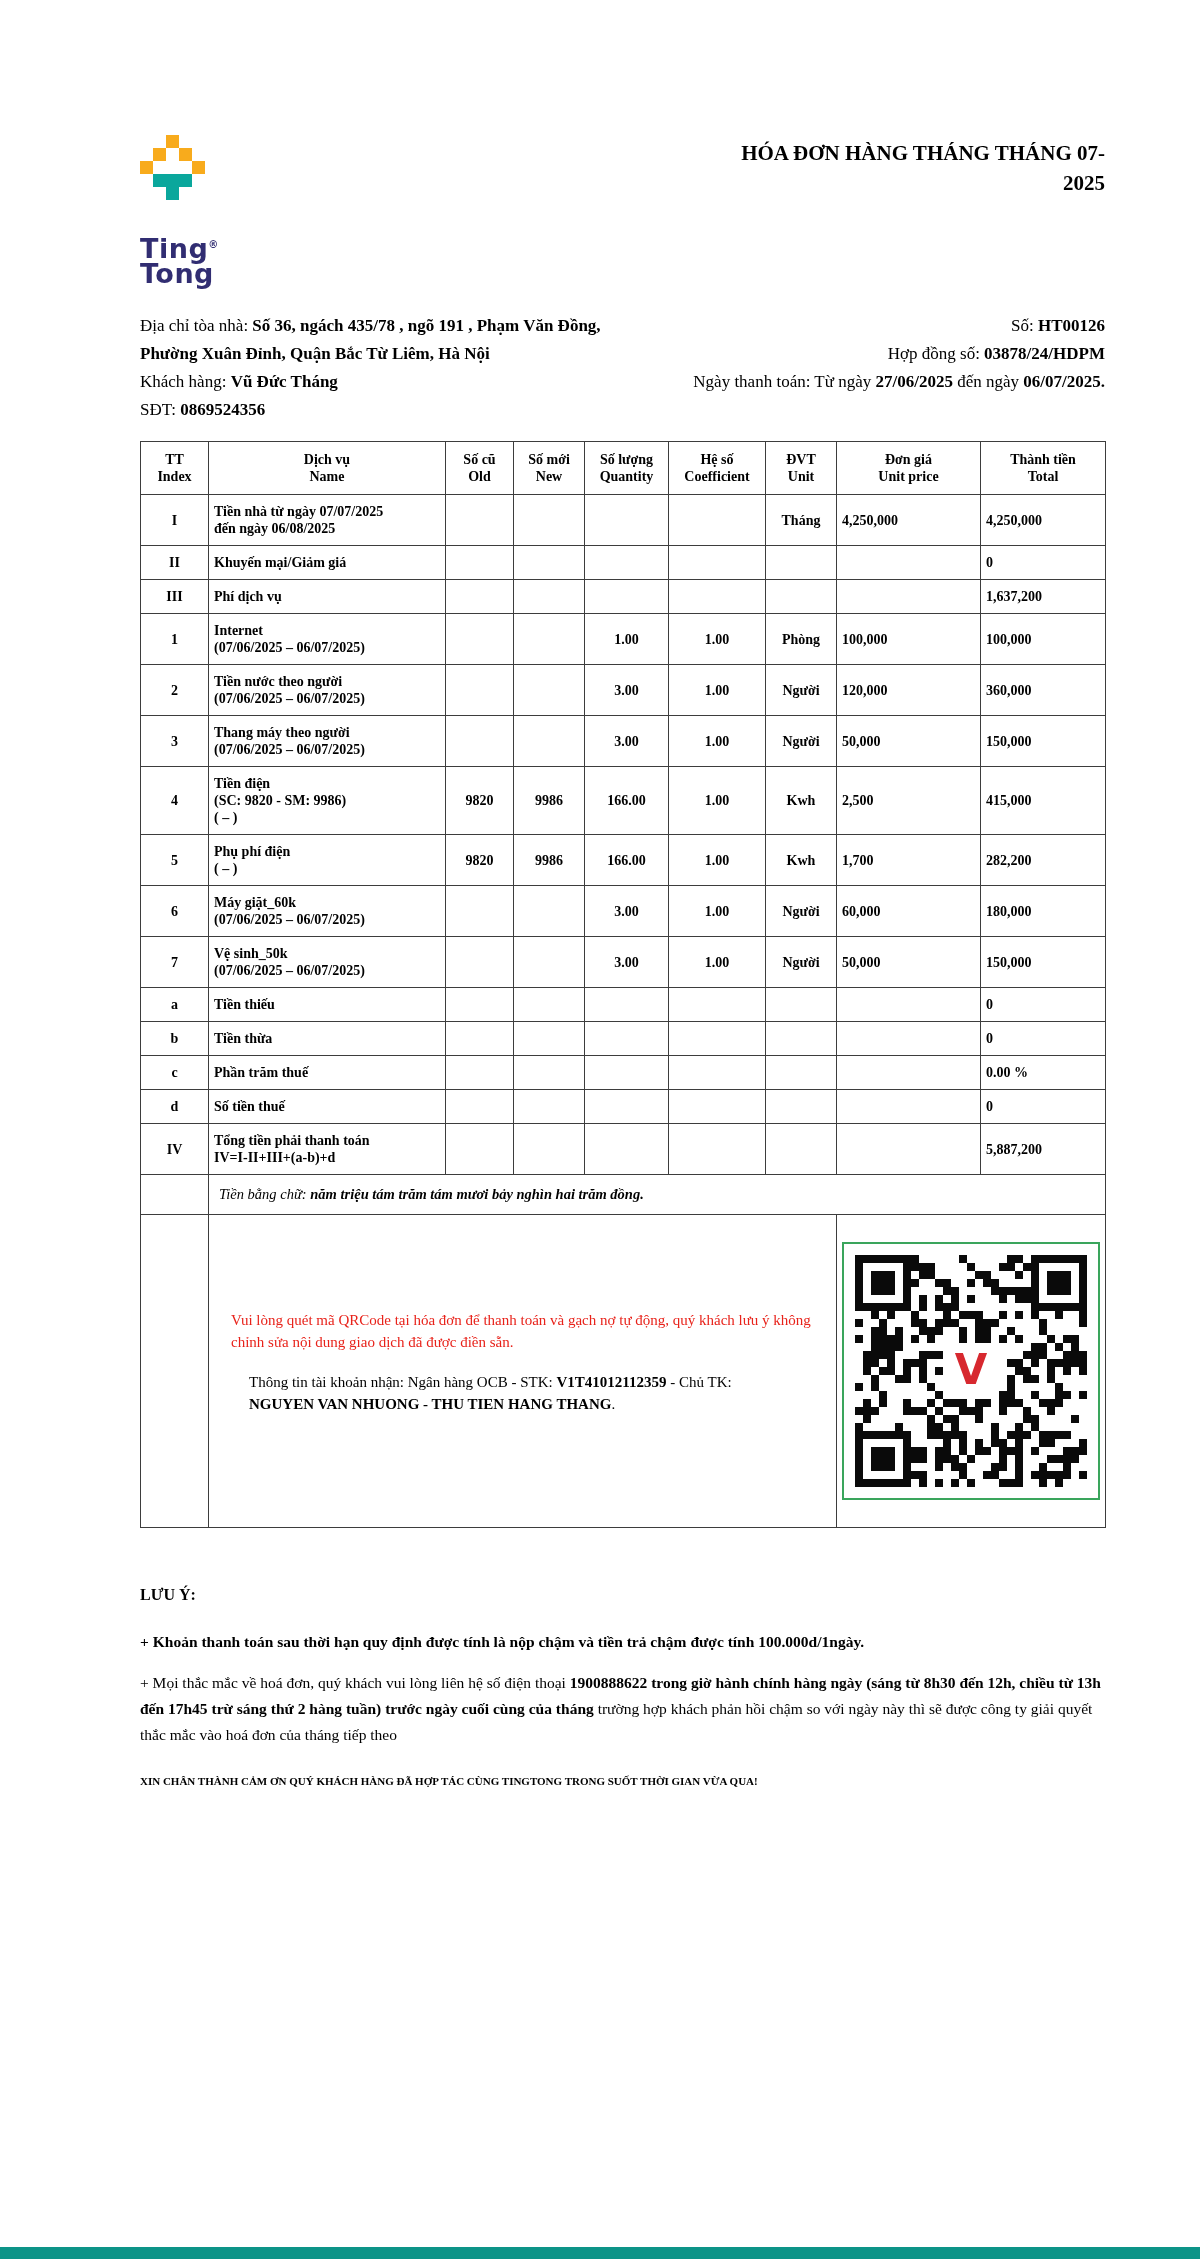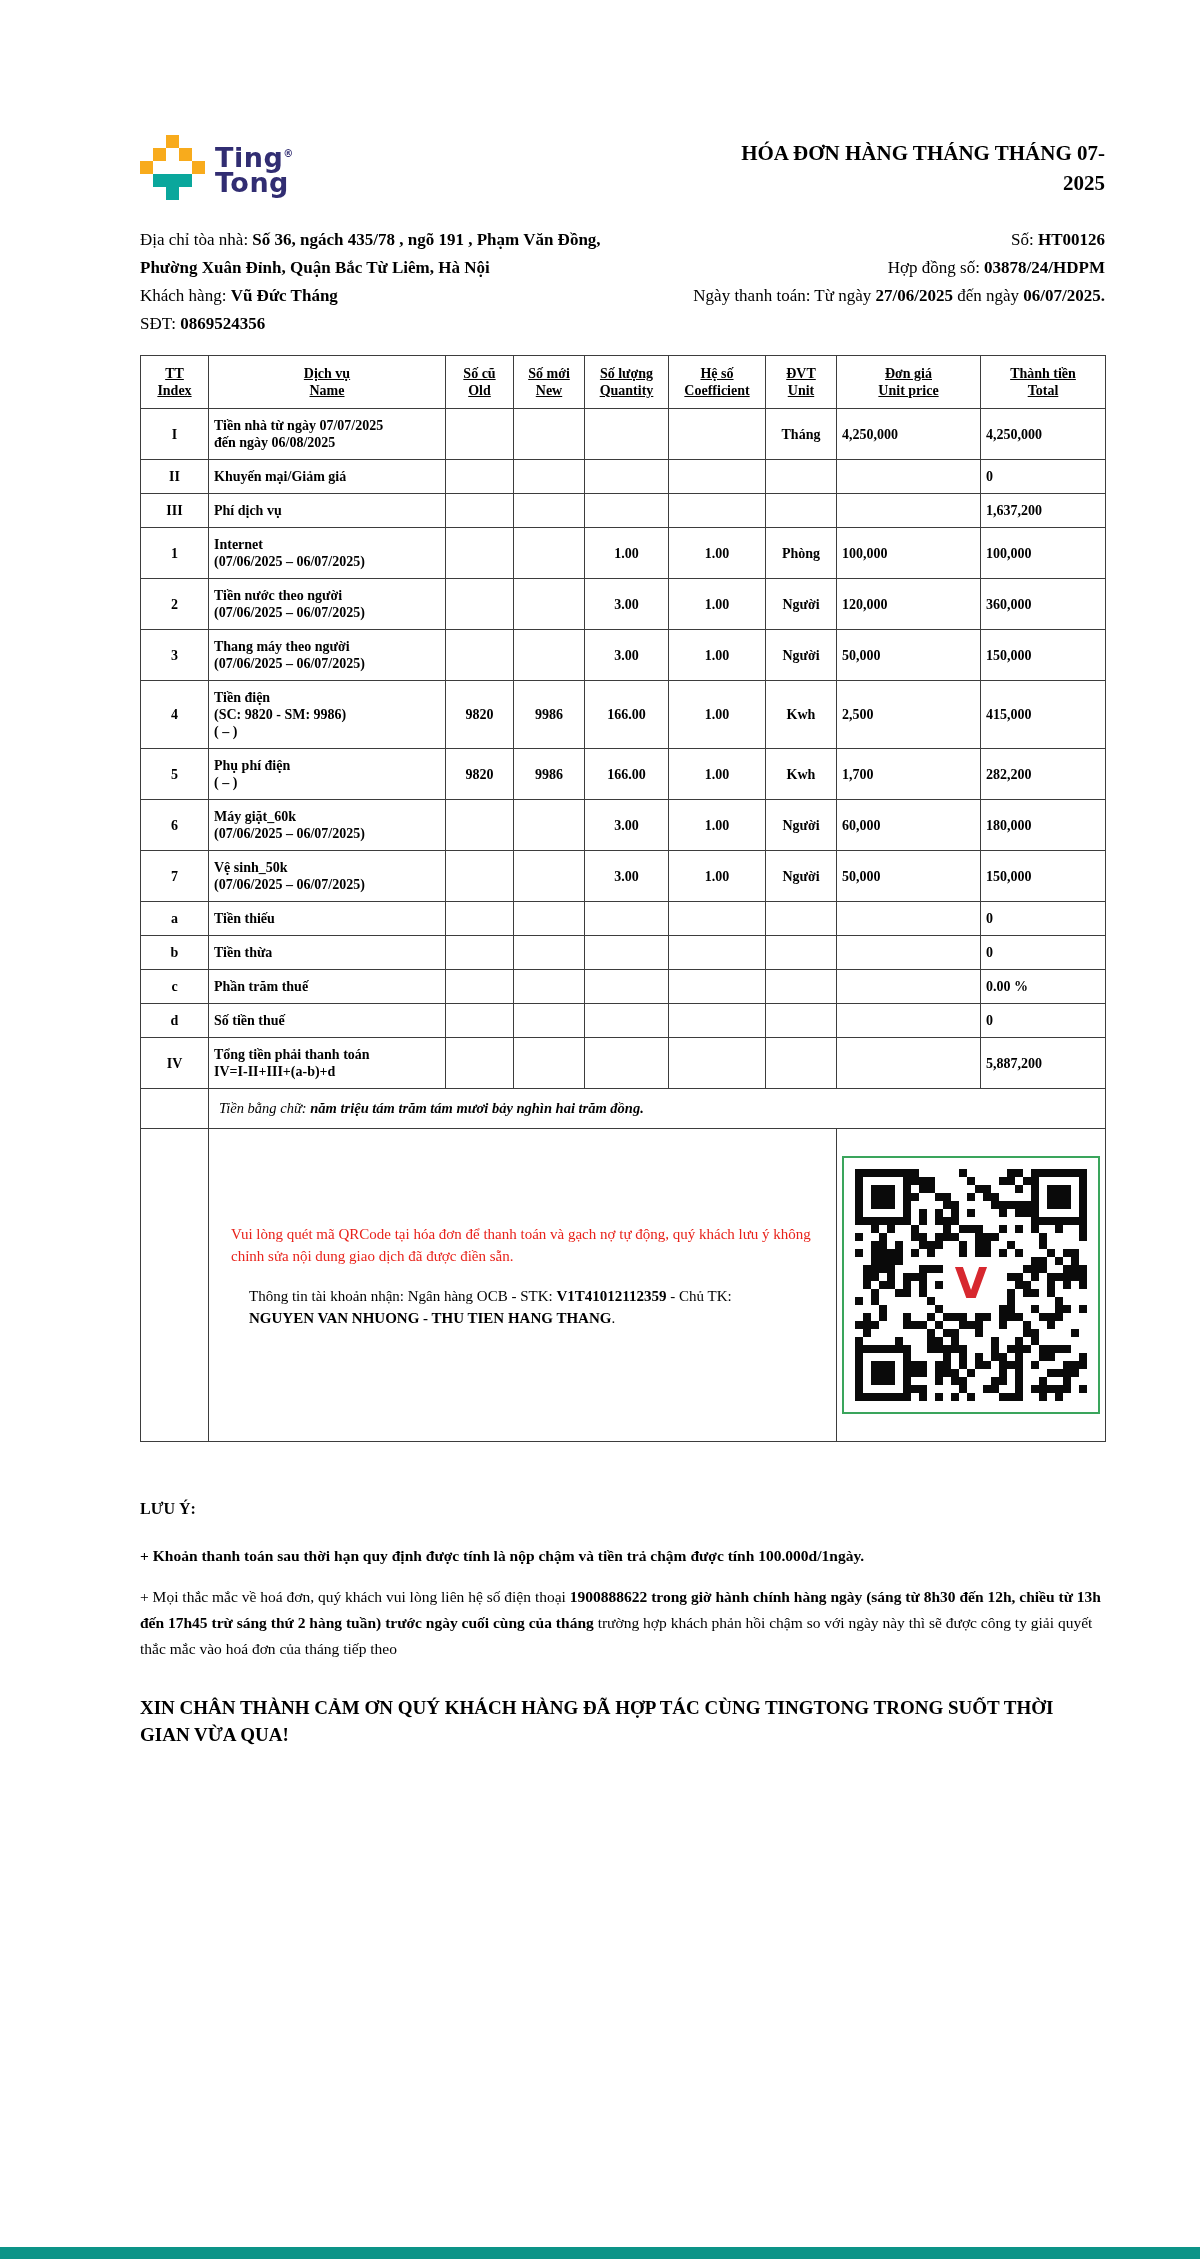--- a/index.html
+++ b/index.html
@@ -2,40 +2,40 @@
 <html><head>
 <meta charset="utf-8">
 <style>
   html,body{margin:0;padding:0;background:#e8e8e8;}
   .page{position:relative;width:1200px;height:2259px;background:#ffffff;margin:0 auto;
         font-family:"Liberation Serif","DejaVu Serif",serif;color:#000;overflow:hidden;}
   .content{padding:135px 95px 0 140px;}
 
   
   .header-row{display:flex;justify-content:space-between;align-items:flex-start;}
-  .brand{display:flex;align-items:flex-start;gap:10px;}
+  .brand{display:flex;align-items:flex-start;gap:26px;flex-direction:column;}
   .pixgrid{display:grid;grid-template-columns:repeat(5,13px);grid-template-rows:repeat(5,13px);}
   .px{width:13px;height:13px;}
   .wordmark{font-family:"DejaVu Sans","Liberation Sans",sans-serif;font-weight:bold;
             font-size:27px;line-height:25px;letter-spacing:.5px;margin-top:6px;}
   .wordmark sup{font-size:10px;vertical-align:super;}
   .invoice-title{width:650px;text-align:right;font-weight:bold;font-size:21px;line-height:30px;margin-top:3px;}
 
   
   .info{margin-top:30px;font-size:17px;}
   .info-line{display:flex;justify-content:space-between;line-height:19px;margin-bottom:9px;}
   .info-line .right{text-align:right;}
   .b{font-weight:bold;}
 
   
   table.inv{border-collapse:collapse;table-layout:fixed;width:965px;margin-top:22px;
             font-size:14px;}
   table.inv th,table.inv td{border:1px solid #3d3d3d;vertical-align:middle;
             overflow:hidden;word-wrap:break-word;}
-  table.inv th{font-weight:bold;text-align:center;padding:9px 3px;line-height:17px;text-decoration:underline;}
+  table.inv th{font-weight:bold;text-align:center;padding:9px 3px;line-height:17px;}
   table.inv td{padding:8px 5px;line-height:17px;font-weight:bold;}
   td.c-center{text-align:center;}
   td.c-right{padding-right:9px;}
   td.c-name{text-align:left;padding-left:10px;}
   tr.words-row td{font-weight:normal;font-style:italic;padding:11px 10px;font-size:14.5px;}
   tr.words-row .bi{font-weight:bold;}
   tr.qr-row td{height:296px;}
   .paybox-text{padding:0 22px !important;font-weight:normal !important;font-size:15px;}
   .pay-red{color:#e8221a;line-height:22px;margin:0 0 16px 0;max-width:600px;}
   .pay-acc{color:#000;line-height:22px;margin:18px;max-width:600px;}
@@ -43,21 +43,21 @@
   .qr-frame{display:inline-block;border:2px solid #3aa55c;background:#fff;padding:11px;line-height:0;position:relative;}
   .v-logo{position:absolute;left:50%;top:50%;transform:translate(-50%,-52%);
           font-family:"DejaVu Sans","Liberation Sans",sans-serif;font-weight:bold;
           font-size:42px;color:#d7282f;line-height:1;}
 
   
   .notes{margin-top:58px;font-size:15.5px;}
   .notes-heading{font-weight:bold;font-size:16px;}
   .note1{font-weight:bold;margin-top:26px;line-height:24px;}
   .note2{margin-top:16px;line-height:26px;}
-  .closing{font-weight:bold;margin-top:32px;font-size:19px;line-height:27px;max-width:990px;}
+  .closing{font-weight:bold;margin-top:20px;font-size:11px;line-height:27px;max-width:990px;}
 
   .footer-bar{position:absolute;left:0;right:0;bottom:0;height:12px;background:#0c9488;}
 </style>
 </head>
 <body>
 
 <div class="page">
   <div class="content">
 
     <div class="header-row">

